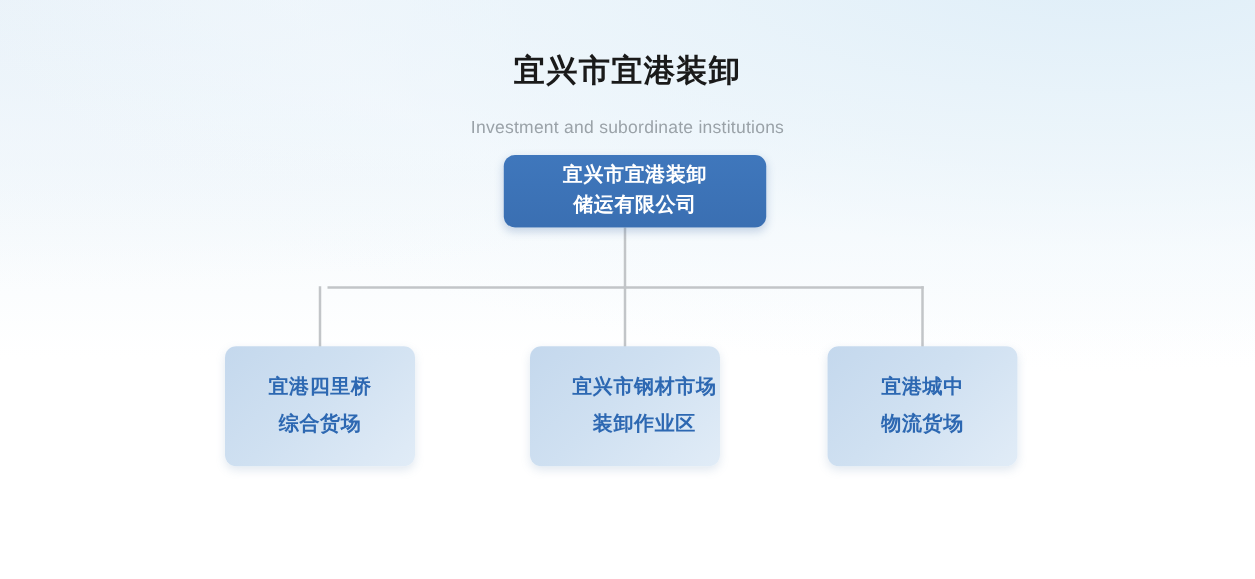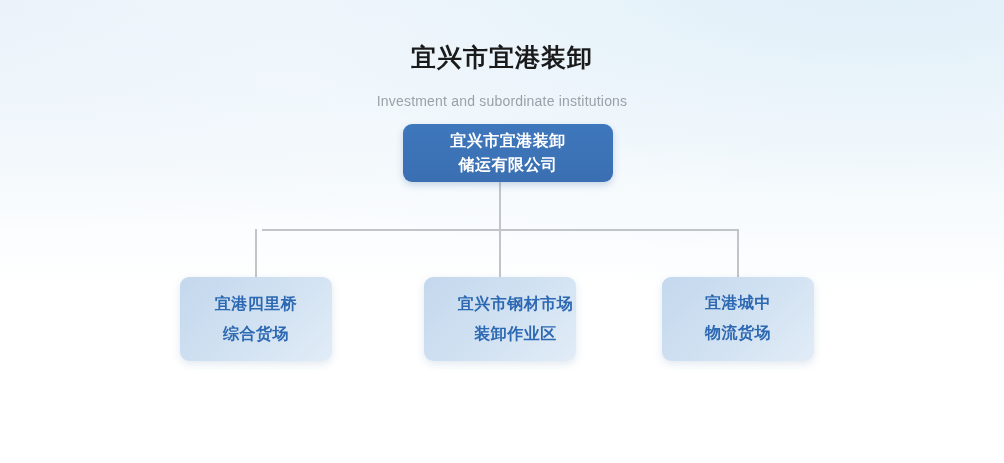--- a/index.html
+++ b/index.html
@@ -78,21 +78,21 @@
     color: #ffffff;
     font-size: 16px;
     font-weight: bold;
     line-height: 24px;
     letter-spacing: 0.5px;
   }
 
   .node-child {
     top: 277px;
     width: 152px;
-    height: 84px;
+    height: 96px;
     background: linear-gradient(135deg, #c4d8ed 0%, #cfe0f1 45%, #e1ecf7 100%);
     box-shadow: 0 3px 8px rgba(120, 150, 185, 0.22);
   }
   .node-child .node-text {
     color: #2d68b2;
     font-size: 16px;
     font-weight: bold;
     line-height: 30px;
     letter-spacing: 0.5px;
   }

